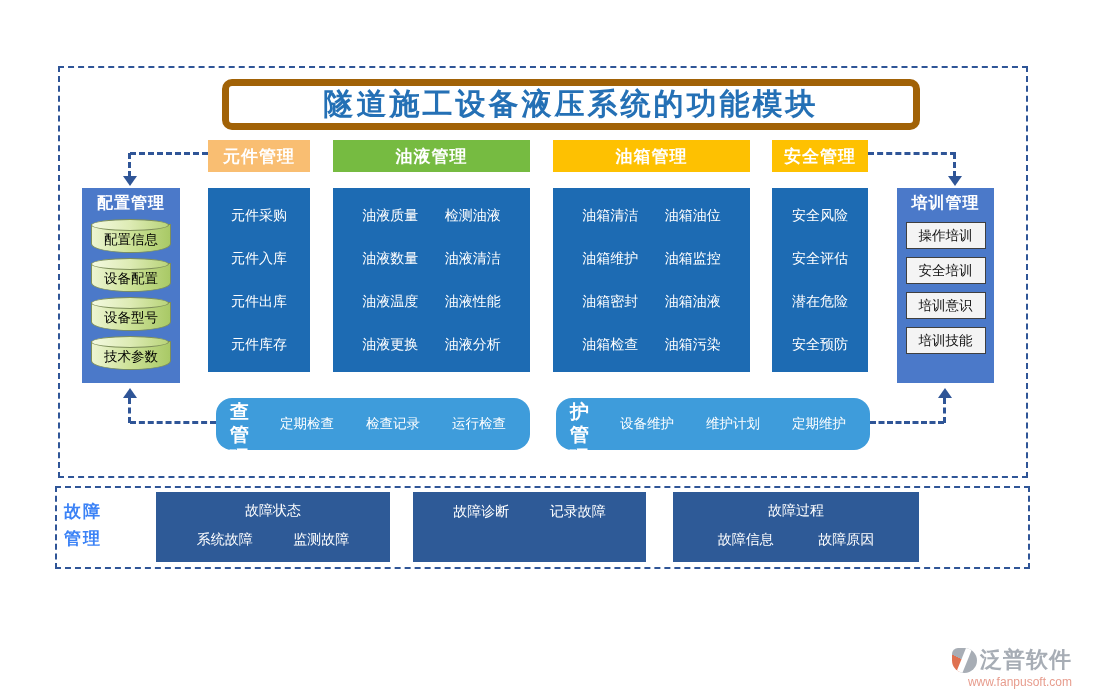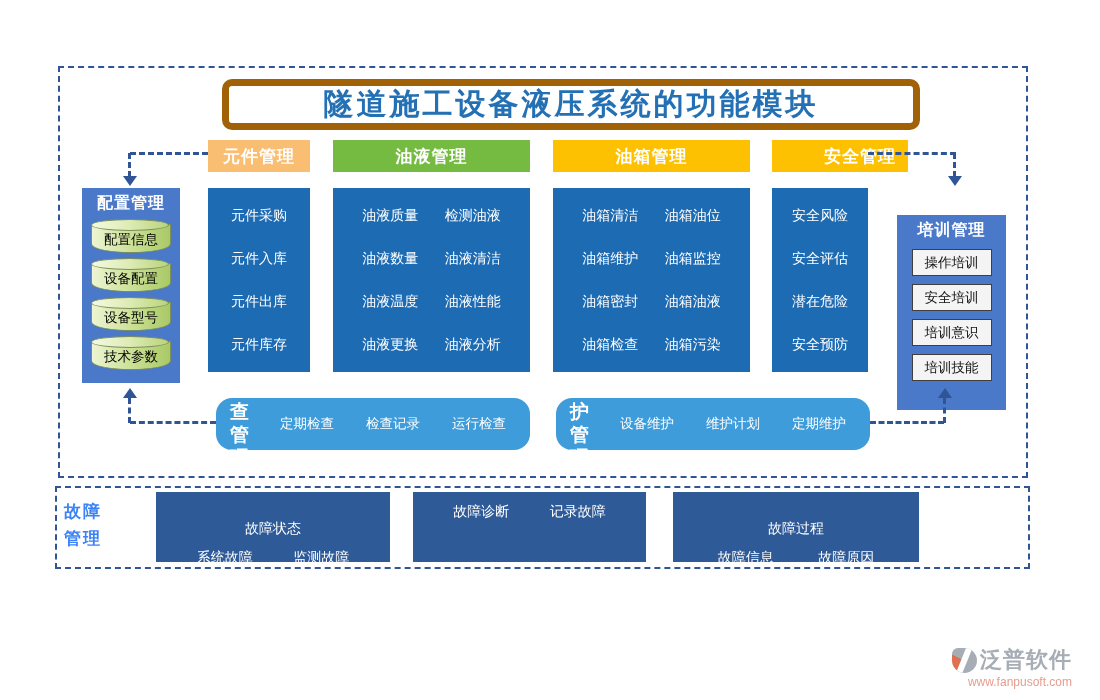--- a/index.html
+++ b/index.html
@@ -13,33 +13,33 @@
   .title-box{position:absolute;left:222px;top:79px;width:684px;height:37px;
     border:7px solid #a16207;border-radius:10px;display:flex;align-items:center;justify-content:center;
     font-family:"Liberation Serif","DejaVu Serif",serif;font-size:30px;font-weight:600;
     color:#2470B5;letter-spacing:3px;background:#fff;}
 
   .col-header{position:absolute;top:140px;height:32px;display:flex;align-items:center;justify-content:center;
     color:#fff;font-weight:bold;font-size:17px;letter-spacing:1px;}
   .hdr-comp{left:208px;width:102px;background:#F9BE72;}
   .hdr-fluid{left:333px;width:197px;background:#76BB41;}
   .hdr-tank{left:553px;width:197px;background:#FEC101;}
-  .hdr-safety{left:772px;width:96px;background:#FEC101;padding-left:40px;}
+  .hdr-safety{left:772px;width:96px;background:#FEC101;}
 
   .col{position:absolute;top:188px;height:184px;background:#1D6BB3;color:#fff;font-size:14px;}
   .col-single{display:flex;flex-direction:column;justify-content:space-around;align-items:center;padding:6px 0;box-sizing:border-box;}
   .col-grid{display:grid;grid-template-columns:1fr 1fr;align-items:center;justify-items:center;padding:6px 16px;box-sizing:border-box;}
   .col-comp{left:208px;width:102px;}
   .col-fluid{left:333px;width:197px;}
   .col-tank{left:553px;width:197px;}
   .col-safety{left:772px;width:96px;}
 
   .side-panel{position:absolute;top:188px;height:195px;background:#4B79C9;box-sizing:border-box;}
   .panel-config{left:82px;width:98px;}
-  .panel-training{left:897px;width:109px;margin-top:27px;}
+  .panel-training{left:897px;width:97px;}
   .side-title{color:#fff;font-weight:bold;font-size:16px;text-align:center;margin-top:5px;letter-spacing:1px;}
 
   .cyl{position:relative;width:80px;height:29px;margin:10px auto 6px;
     background:linear-gradient(90deg,#EDF5D2 0%,#CFE39B 45%,#A9C966 100%);
     border:1px solid #7E8F5A;border-radius:0 0 40px 40px / 0 0 9px 9px;box-sizing:border-box;}
   .cyl::before{content:"";position:absolute;left:-1px;top:-6px;width:78px;height:12px;
     background:linear-gradient(90deg,#F4FAE0,#DDEBB4 50%,#B9D47A);
     border:1px solid #7E8F5A;border-radius:50%;box-sizing:border-box;}
   .cyl span{position:relative;z-index:1;display:block;text-align:center;line-height:29px;
     font-size:13.5px;color:#000;}
@@ -53,21 +53,21 @@
   .bar-maintain{left:556px;}
   .bar-label{width:34px;font-weight:bold;font-size:19px;line-height:1.2;letter-spacing:1px;}
   .bar-items{flex:1;display:flex;justify-content:space-around;font-size:13.5px;}
 
   .fault-label{position:absolute;left:64px;top:498px;width:56px;color:#3b82f6;font-weight:bold;
     font-size:17px;line-height:1.6;letter-spacing:2px;}
   .fault-group{position:absolute;top:492px;height:70px;background:#2E5A97;color:#fff;box-sizing:border-box;}
   .fg-0{left:156px;width:234px;}
   .fg-1{left:413px;width:233px;}
   .fg-2{left:673px;width:246px;}
-  .fg-title{text-align:center;font-size:14px;margin-top:28px;}
+  .fg-title{text-align:center;font-size:14px;margin-top:10px;}
   .fg-items{display:flex;justify-content:space-evenly;margin-top:11px;font-size:14px;}
 
   .dash-h{position:absolute;height:0;border-top:3px dashed #2F5597;}
   .dash-v{position:absolute;width:0;border-left:3px dashed #2F5597;}
   .arrow-down{position:absolute;width:0;height:0;border-left:7px solid transparent;
     border-right:7px solid transparent;border-top:10px solid #2F5597;}
   .arrow-up{position:absolute;width:0;height:0;border-left:7px solid transparent;
     border-right:7px solid transparent;border-bottom:10px solid #2F5597;}
 
   .logo{position:absolute;left:920px;top:645px;width:152px;}

